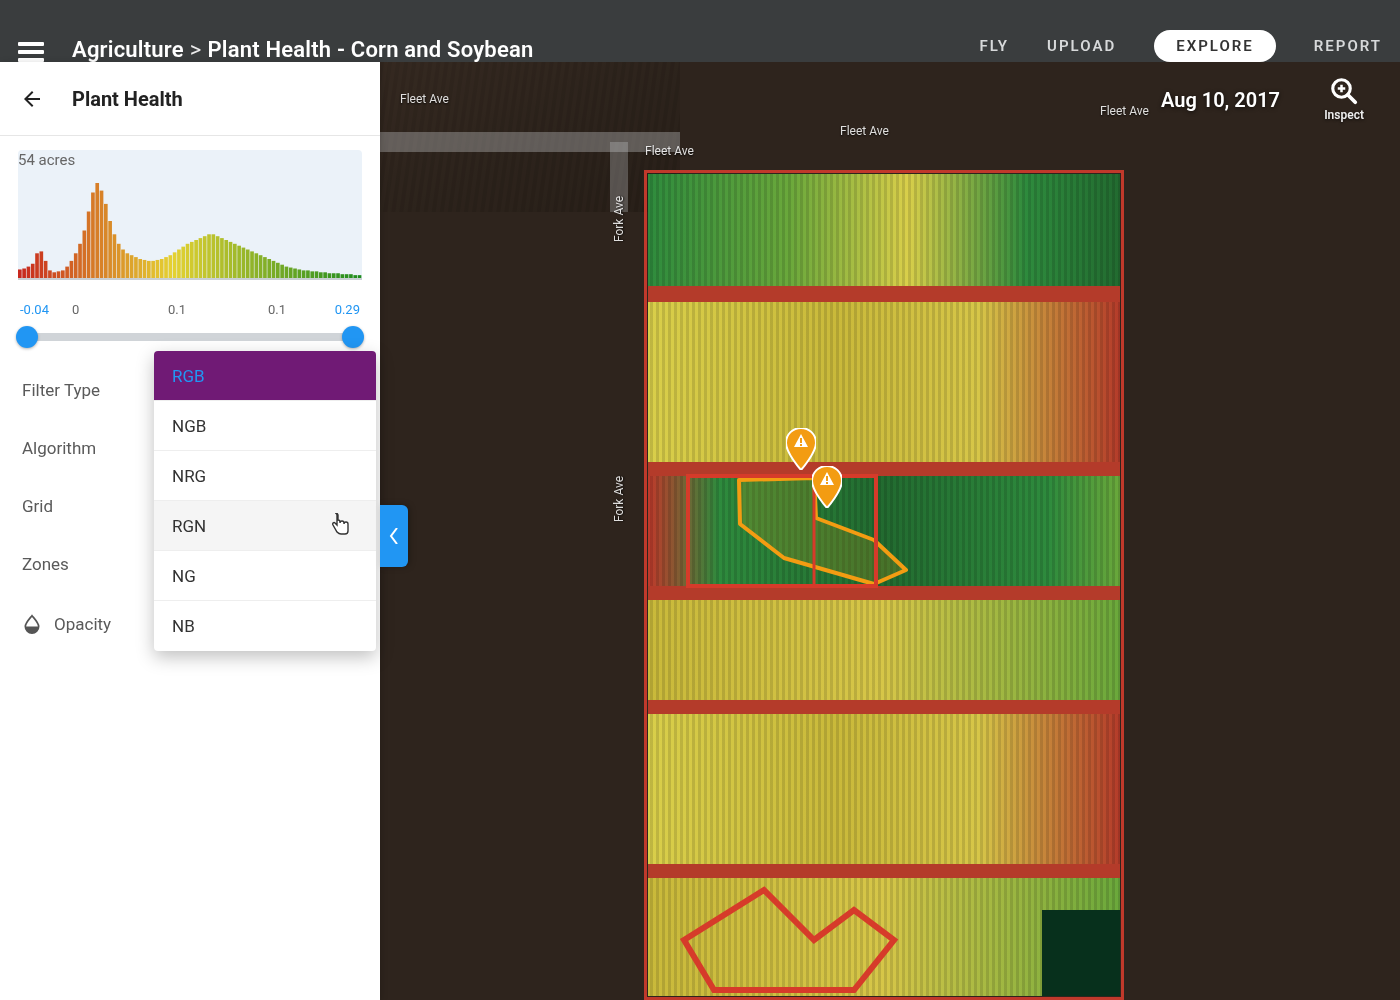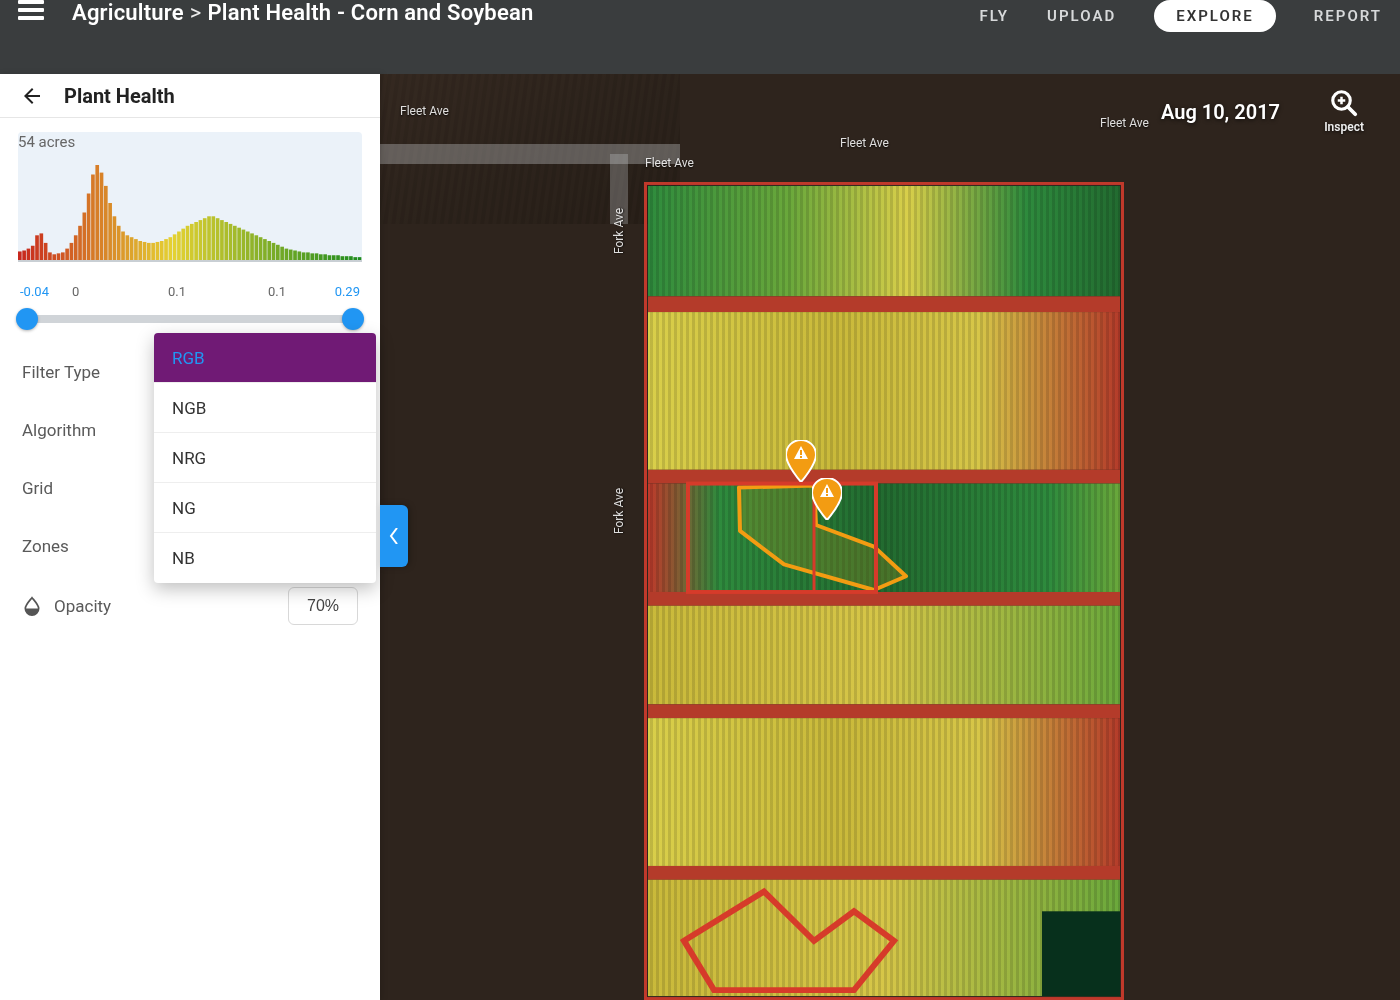--- a/index.html
+++ b/index.html
@@ -1,28 +1,28 @@
 <!DOCTYPE html>
 <html><head>
 <meta charset="utf-8">
 <style>
   * { box-sizing: border-box; margin: 0; padding: 0; }
   html, body { width: 1400px; height: 1000px; font-family: -apple-system, BlinkMacSystemFont, "Segoe UI", Roboto, sans-serif; overflow: hidden; background:#000; }
   .app { display: flex; flex-direction: column; width: 100%; height: 100%; }
-  .topbar { height: 74px; background: #3a3d3e; display: flex; align-items: flex-start; color: #fff; padding: 0 18px; }
+  .topbar { height: 62px; background: #3a3d3e; display: flex; align-items: flex-end; color: #fff; padding: 0 18px; }
   .hamburger { width: 26px; height: 20px; display:flex; flex-direction:column; justify-content:space-between; cursor:pointer; margin-right: 28px;}
   .hamburger span { display:block; height:4px; background:#fff; border-radius:1px; }
   .breadcrumb { font-size: 22px; font-weight:600; letter-spacing:0.2px; display:flex; align-items:center; gap:6px;}
   .breadcrumb .sep { font-weight:400; opacity:.9; }
   .nav { margin-left:auto; display:flex; align-items:center; gap:38px; }
   .nav a { color:#d7d9da; text-decoration:none; font-size:15px; letter-spacing:2px; font-weight:600; }
   .nav a.active { background:#fff; color:#333; padding:7px 22px; border-radius:18px; }
   .body { flex:1; display:flex; min-height:0; }
   .sidebar { width:380px; background:#fff; display:flex; flex-direction:column; position:relative; z-index:2; box-shadow: 2px 0 6px rgba(0,0,0,.15);}
-  .side-header { height:44px; border-bottom:1px solid #e6e6e6; display:flex; align-items:center; gap:20px; padding:0 20px; }
+  .side-header { height:74px; border-bottom:1px solid #e6e6e6; display:flex; align-items:center; gap:28px; padding:0 20px; }
   .back-arrow { width:24px; height:24px; cursor:pointer; }
   .side-title { font-size:20px; font-weight:700; color:#222; }
   .histogram-area { padding: 14px 18px 4px 18px; }
   .histogram-box { width:100%; height:130px; background:#ebf2f9; border-radius:4px 4px 0 0; position:relative; overflow:hidden; border-bottom:2px solid #c9cfd4;}
   .acres-label { position:absolute; top:1px; left:0; right:0; text-align:left; font-size:15px; color:#666; }
   .histogram-svg { position:absolute; bottom:0; left:0; width:100%; height:100px; }
   .axis { display:flex; justify-content:space-between; padding:6px 2px 2px 2px; font-size:13px; color:#666; position:relative;margin-top:16px;}
   .axis .edge { color:#2196f3; }
   .slider-track { height:8px; background:#d0d4d8; border-radius:4px; margin:14px 2px 6px 2px; position:relative; }
   .slider-thumb { width:22px; height:22px; background:#2196f3; border-radius:50%; position:absolute; top:-7px; cursor:grab; box-shadow:0 1px 3px rgba(0,0,0,.3);}
@@ -201,20 +201,26 @@
             <path d="M4 15 a8 8 0 0 0 16 0 Z" fill="#555"></path>
           </svg>
           <div class="control-label" style="flex:0 0 auto;">Opacity</div>
           <input class="opacity-input" value="70%" style="">
         </div>
 
         <div class="dropdown">
           <div class="dropdown-item selected">RGB</div>
           <div class="dropdown-item">NGB</div>
           <div class="dropdown-item">NRG</div>
+          <div class="dropdown-item hover" style="position:relative;">
+            <span>RGN</span>
+            <svg class="cursor-hand" width="24" height="26" viewBox="0 0 24 26">
+              <path d="M9 2v10l-2-2c-1-1-3 0-2 2l4 7c1 1 2 2 4 2h4c2 0 3-1 3-3v-7c0-1-1-2-2-2s-2 1-2 2v-1c0-1-1-2-2-2s-2 1-2 2v-1c0-1-1-2-2-2V2c0-1-1-2-2-2S9 1 9 2z" fill="#fff" stroke="#333" stroke-width="1.4"></path>
+            </svg>
+          </div>
           <div class="dropdown-item">NG</div>
           <div class="dropdown-item">NB</div>
         </div>
       </div>
     </div>
 
     <div class="collapse-tab">
       <svg width="10" height="16" viewBox="0 0 10 16">
         <path d="M8 0 L2 8 L8 16" stroke="#fff" stroke-width="2" fill="none"></path>
       </svg>

